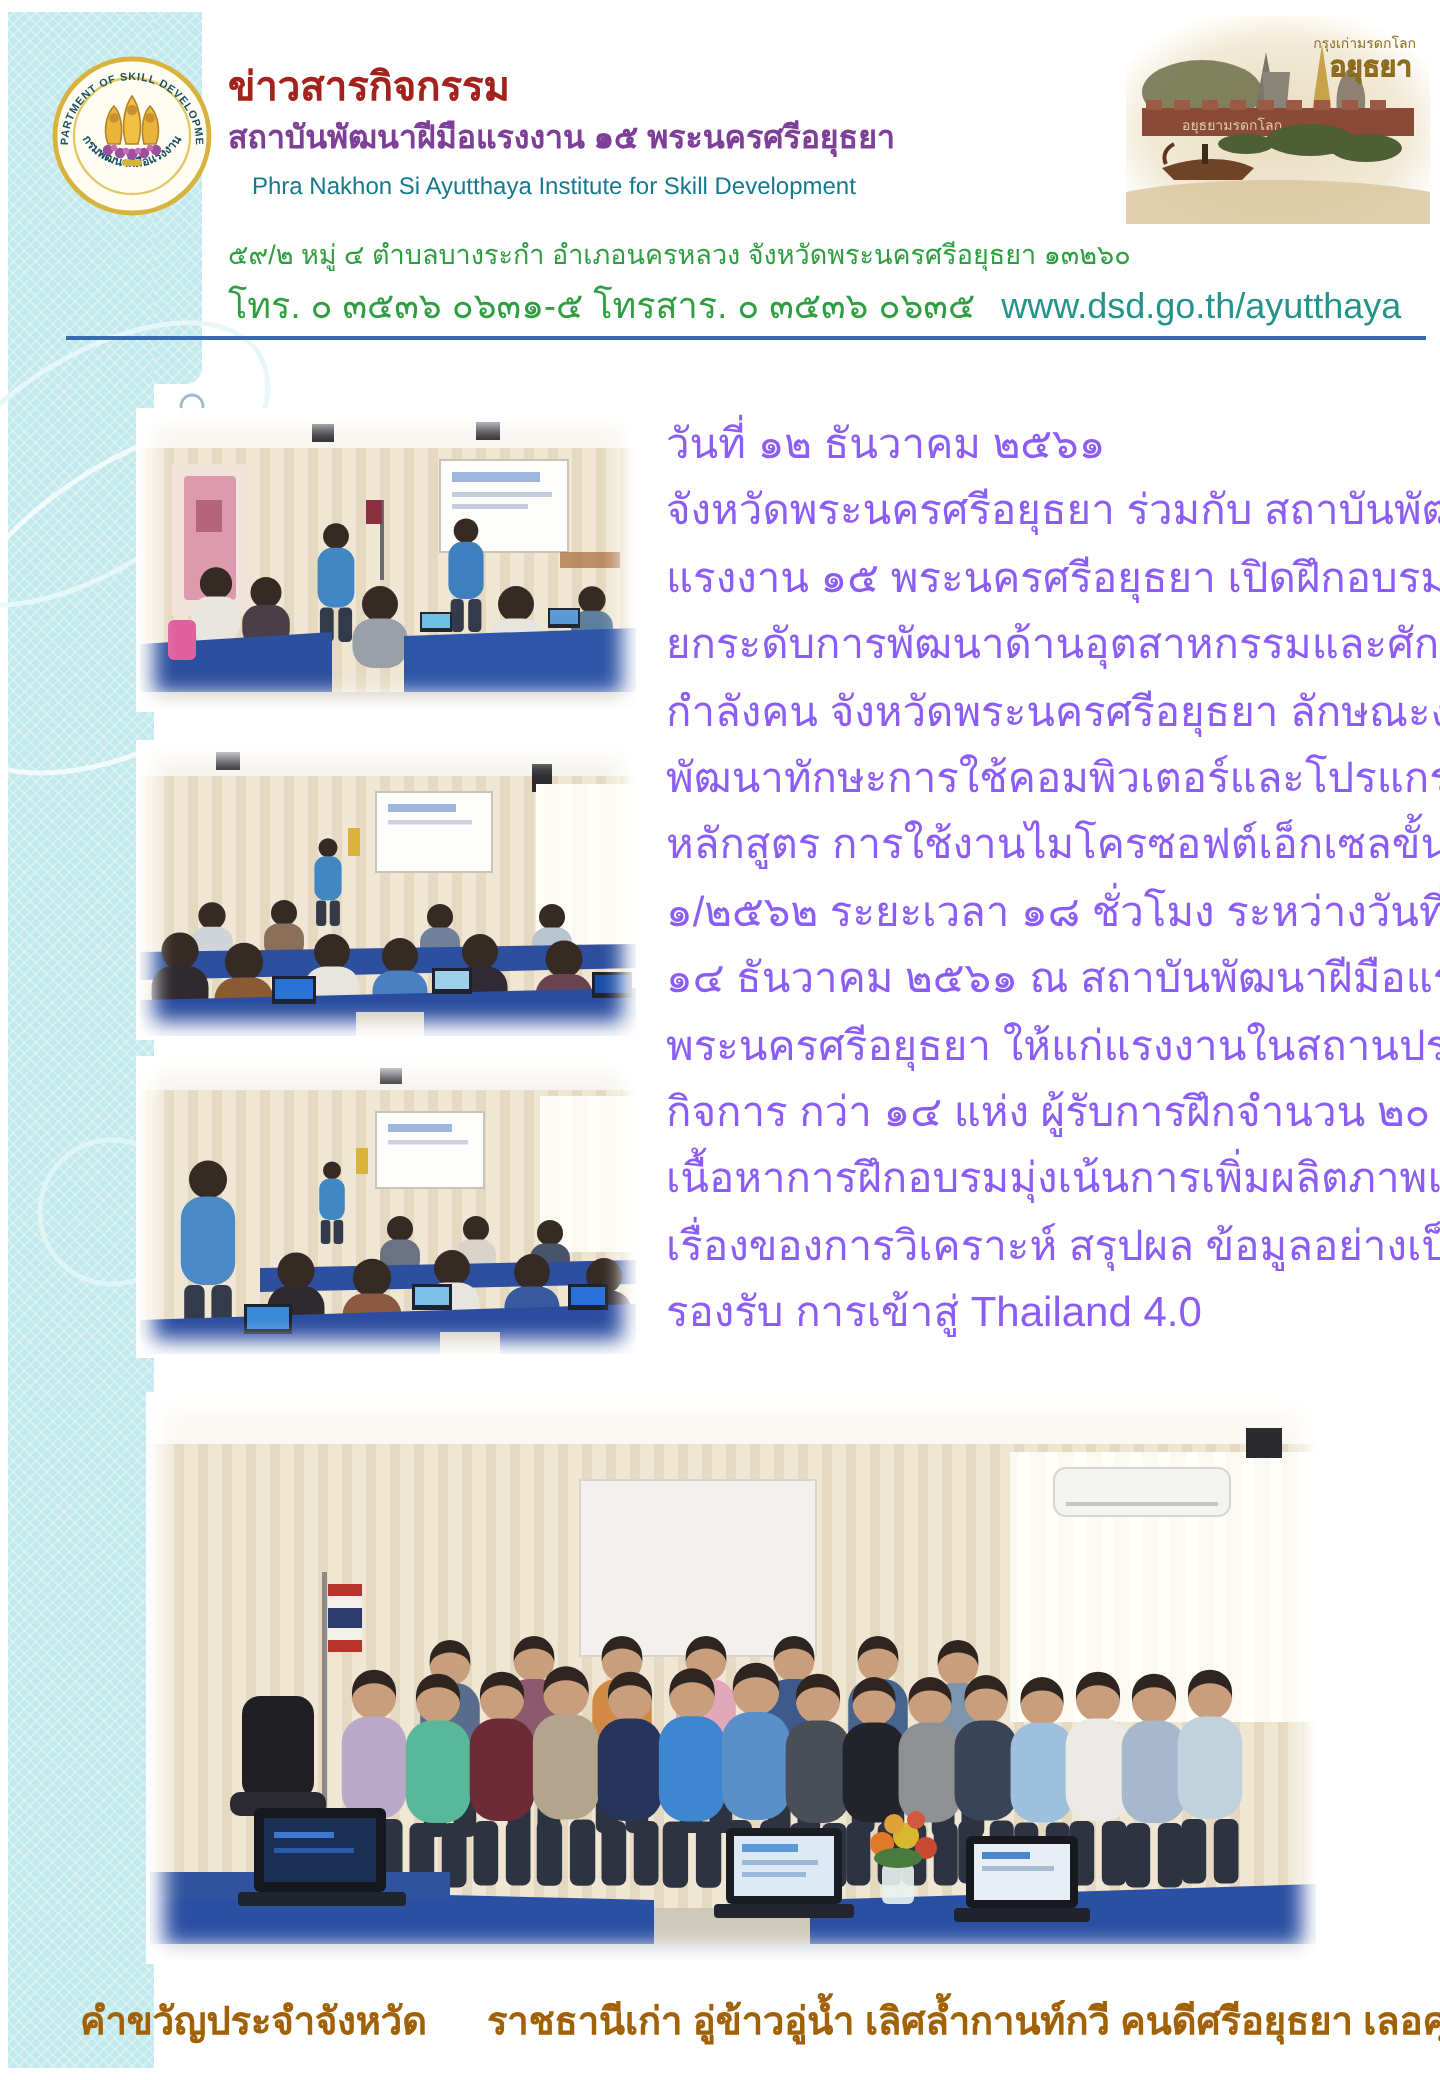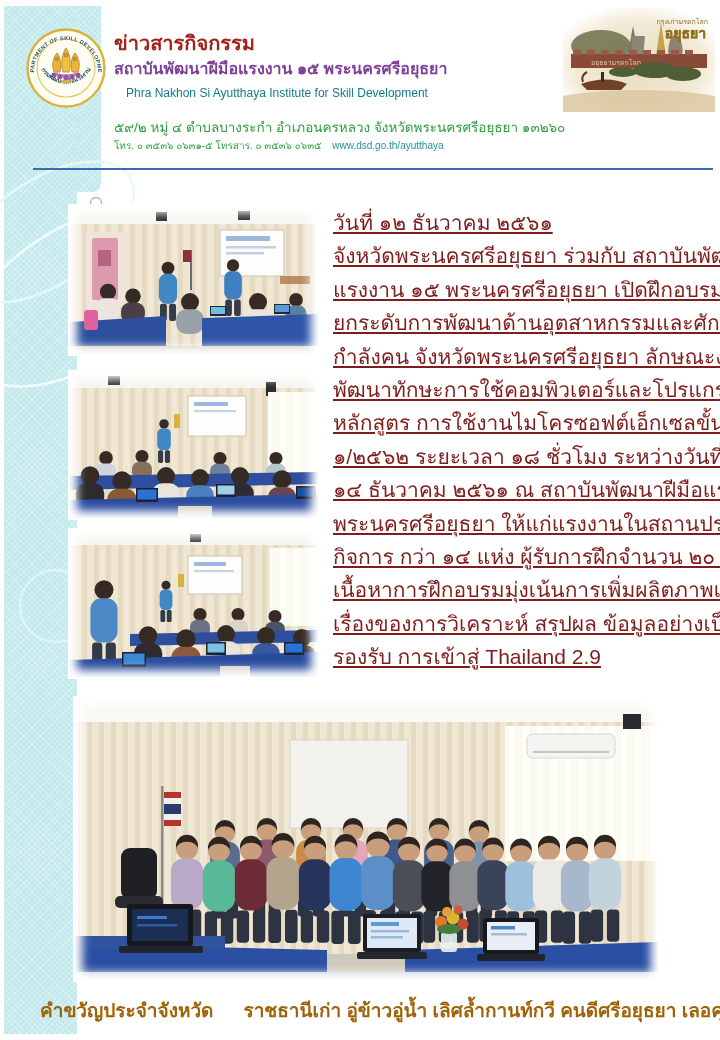--- a/index.html
+++ b/index.html
@@ -16,26 +16,26 @@
   }
   .strip{left:4px;top:6px;width:73px;height:1028px;}
   .strip-top{left:4px;top:6px;width:97px;height:186px;border-radius:0 0 8px 0;}
   .decor-svg{position:absolute;left:0;top:0;pointer-events:none;}
   
   .logo{position:absolute;left:26px;top:28px;width:80px;height:80px;}
   .h-title1{position:absolute;left:114px;top:27px;font-size:20px;font-weight:bold;color:#a3231c;text-align:right;}
   .h-title2{position:absolute;left:114px;top:56px;font-size:16px;font-weight:bold;color:#7d3f98;}
   .h-title-en{position:absolute;left:126px;top:86px;font-size:12px;font-weight:500;color:#15798f;}
   .h-address{position:absolute;left:114px;top:116px;font-size:13.5px;color:#2f9e41;text-align:center;}
-  .h-phone{position:absolute;left:114px;top:138px;font-size:10px;color:#2f9e41;}
+  .h-phone{position:absolute;left:114px;top:138px;font-size:18px;color:#2f9e41;}
   .h-phone .site{color:#23948a;margin-left:8px;}
   .artwork{position:absolute;left:563px;top:8px;width:152px;height:104px;}
   .header-rule{position:absolute;left:33px;top:168px;width:680px;height:2px;background:#3a6ab1;}
   
-  .article{position:absolute;left:333px;top:206px;width:382px;color:#7f1d1d;text-decoration:underline;}
+  .article{position:absolute;left:333px;top:206px;width:382px;color:#8b5cf6;}
   .article .ln{font-size:21px;line-height:33.4px;white-space:nowrap;}
   
   .photo{position:absolute;}
   .photo svg{display:block;}
   .photo::after{content:"";position:absolute;inset:-2px;box-shadow:inset 0 0 10px 9px #ffffff;pointer-events:none;}
   .photo1{left:70px;top:206px;width:248px;height:148px;}
   .photo2{left:70px;top:372px;width:248px;height:146px;}
   .photo3{left:70px;top:530px;width:248px;height:147px;}
   .photo4{left:75px;top:698px;width:583px;height:282px;}
   
@@ -186,21 +186,21 @@
     <div class="ln">ยกระดับการพัฒนาด้านอุตสาหกรรมและศักยภาพ</div>
     <div class="ln">กำลังคน จังหวัดพระนครศรีอยุธยา ลักษณะงานที่ ๖</div>
     <div class="ln">พัฒนาทักษะการใช้คอมพิวเตอร์และโปรแกรมสำเร็จรูป</div>
     <div class="ln">หลักสูตร การใช้งานไมโครซอฟต์เอ็กเซลขั้นสูง รุ่นที่</div>
     <div class="ln">๑/๒๕๖๒ ระยะเวลา ๑๘ ชั่วโมง ระหว่างวันที่ ๑๒ -</div>
     <div class="ln">๑๔ ธันวาคม ๒๕๖๑ ณ  สถาบันพัฒนาฝีมือแรงงาน ๑๕</div>
     <div class="ln">พระนครศรีอยุธยา ให้แก่แรงงานในสถานประกอบ</div>
     <div class="ln">กิจการ กว่า ๑๔ แห่ง ผู้รับการฝึกจำนวน ๒๐ คน โดยมี</div>
     <div class="ln">เนื้อหาการฝึกอบรมมุ่งเน้นการเพิ่มผลิตภาพแรงงานใน</div>
     <div class="ln">เรื่องของการวิเคราะห์ สรุปผล ข้อมูลอย่างเป็นระบบ</div>
-    <div class="ln">รองรับ การเข้าสู่ Thailand 2.9</div>
+    <div class="ln">รองรับ การเข้าสู่ Thailand 4.0</div>
   </div>
 
   <div class="photo photo1">
     <svg viewBox="0 0 248 148" width="248" height="148">
       <rect width="248" height="148" fill="url(#curt)"></rect>
       <rect width="248" height="18" fill="#f8f6f0"></rect>
       <rect x="86" y="6" width="11" height="9" fill="#2c2c30"></rect>
         <rect x="168" y="5" width="12" height="9" fill="#2c2c30"></rect>
       <rect x="16" y="26" width="40" height="76" fill="#efe3da"></rect>
       <rect x="22" y="32" width="26" height="62" rx="2" fill="#dd9aae"></rect>

